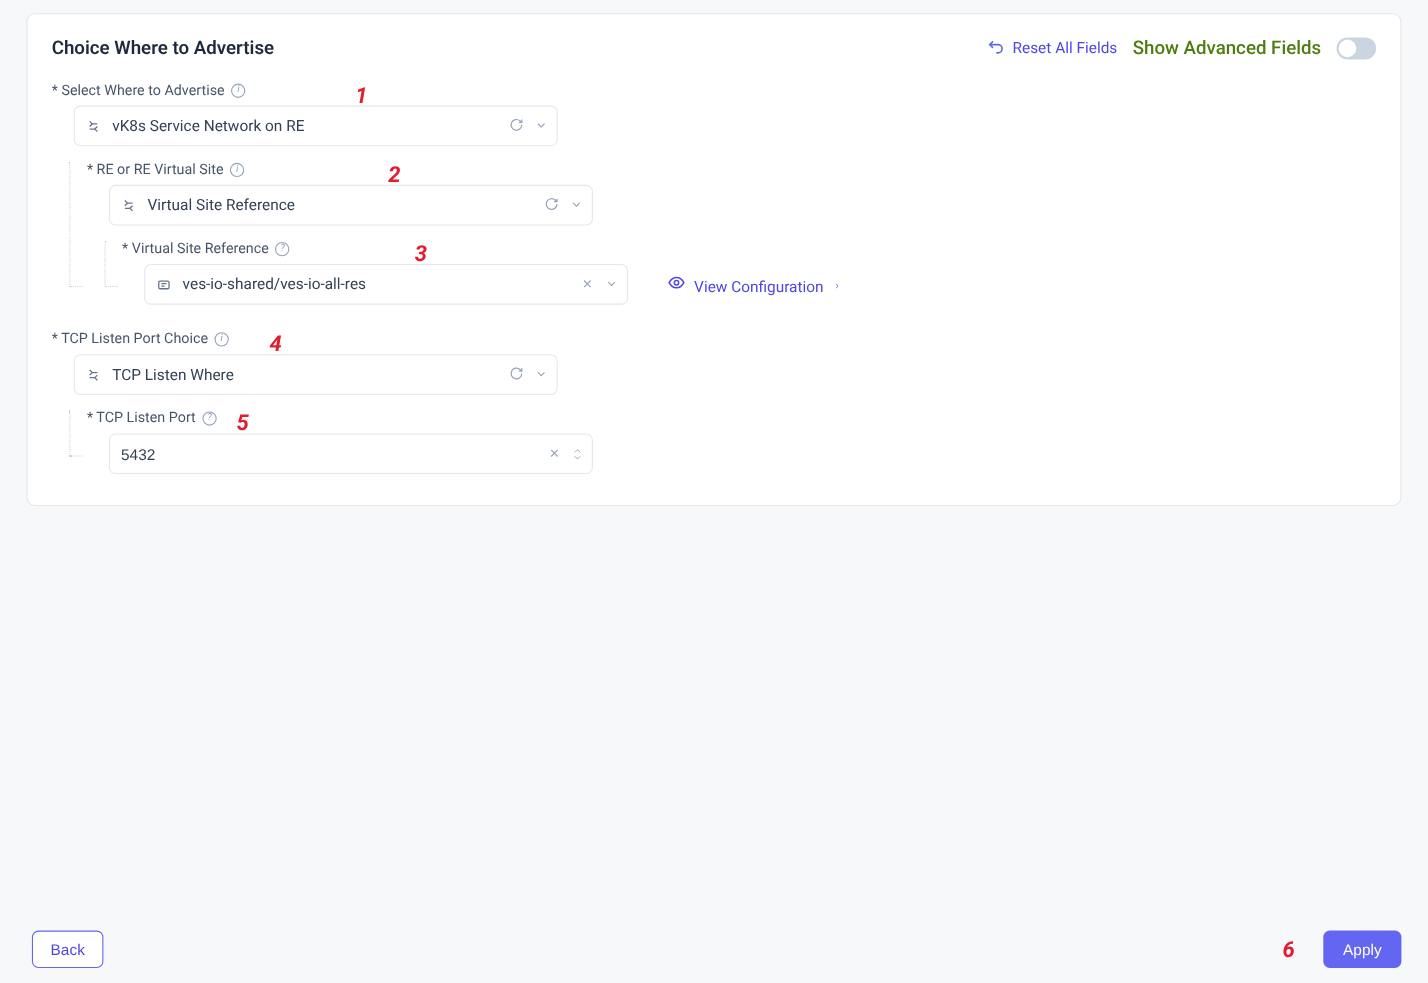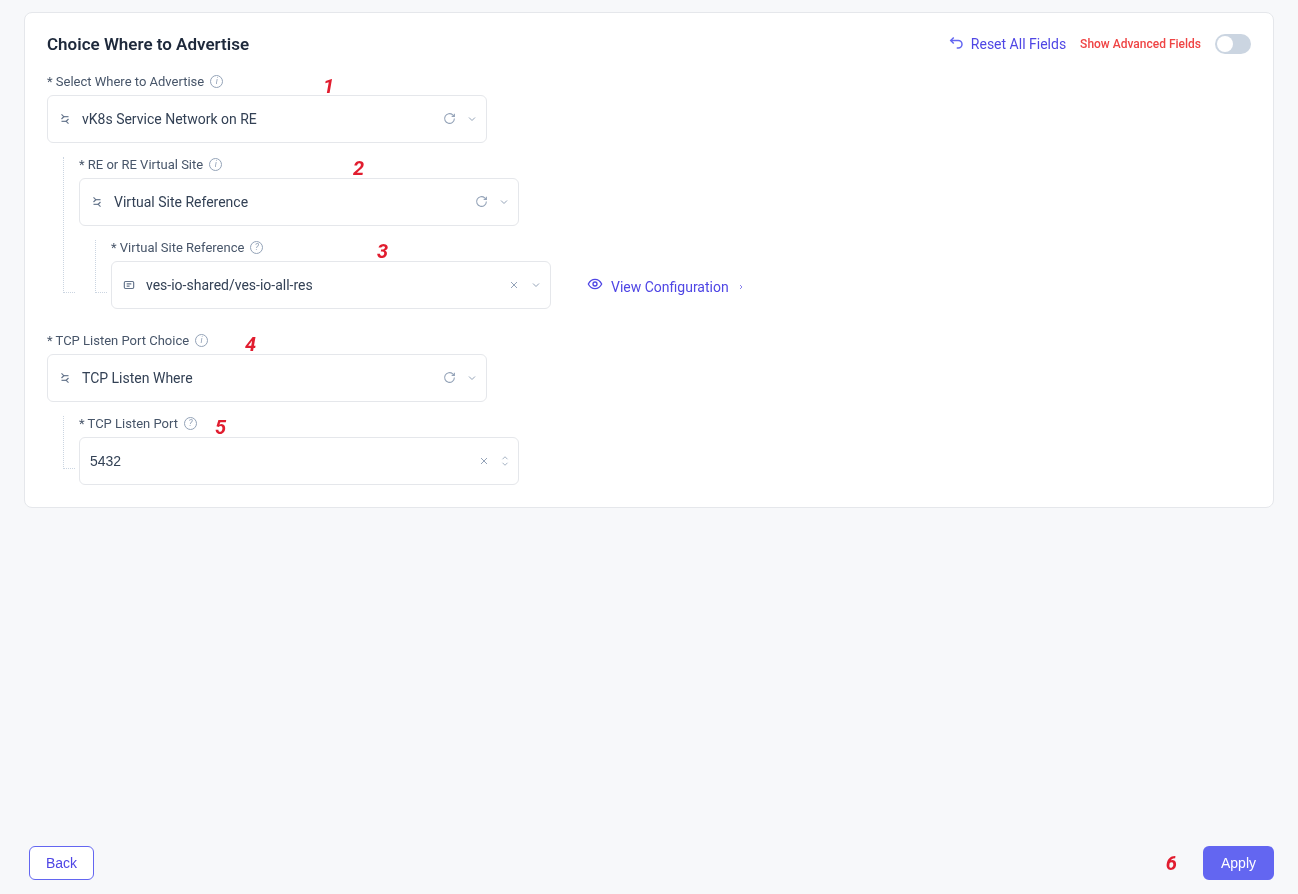--- a/index.html
+++ b/index.html
@@ -44,22 +44,22 @@
       gap: 6px;
       font-size: 14px;
       color: #4f46e5;
       cursor: pointer;
     }
     .reset-link svg {
       width: 18px;
       height: 18px;
     }
     .advanced-label {
-      font-size: 12px;
-      color: #ef4444;
+      font-size: 17px;
+      color: #4d7c0f;
       font-weight: 500;
     }
     .toggle-switch {
       width: 36px;
       height: 20px;
       background: #cbd5e1;
       border-radius: 10px;
       position: relative;
       cursor: pointer;
     }
@@ -89,29 +89,30 @@
       display: inline-flex;
       align-items: center;
       justify-content: center;
       color: #94a3b8;
       font-size: 9px;
       font-style: italic;
       line-height: 1;
     }
     .help-icon { font-style: normal; }
     .selectbox {
-      height: 48px;
+      height: 37px;
       border: 1px solid #e5e7eb;
       border-radius: 6px;
       display: flex;
       align-items: center;
       padding: 0 8px 0 10px;
       background: #fff;
       position: relative;
       cursor: pointer;
+      margin-left: 20px;
     }
     .select-icon {
       color: #64748b;
       margin-right: 10px;
       display: flex;
       align-items: center;
     }
     .select-icon svg { width: 14px; height: 14px; }
     .select-value {
       font-size: 14px;

